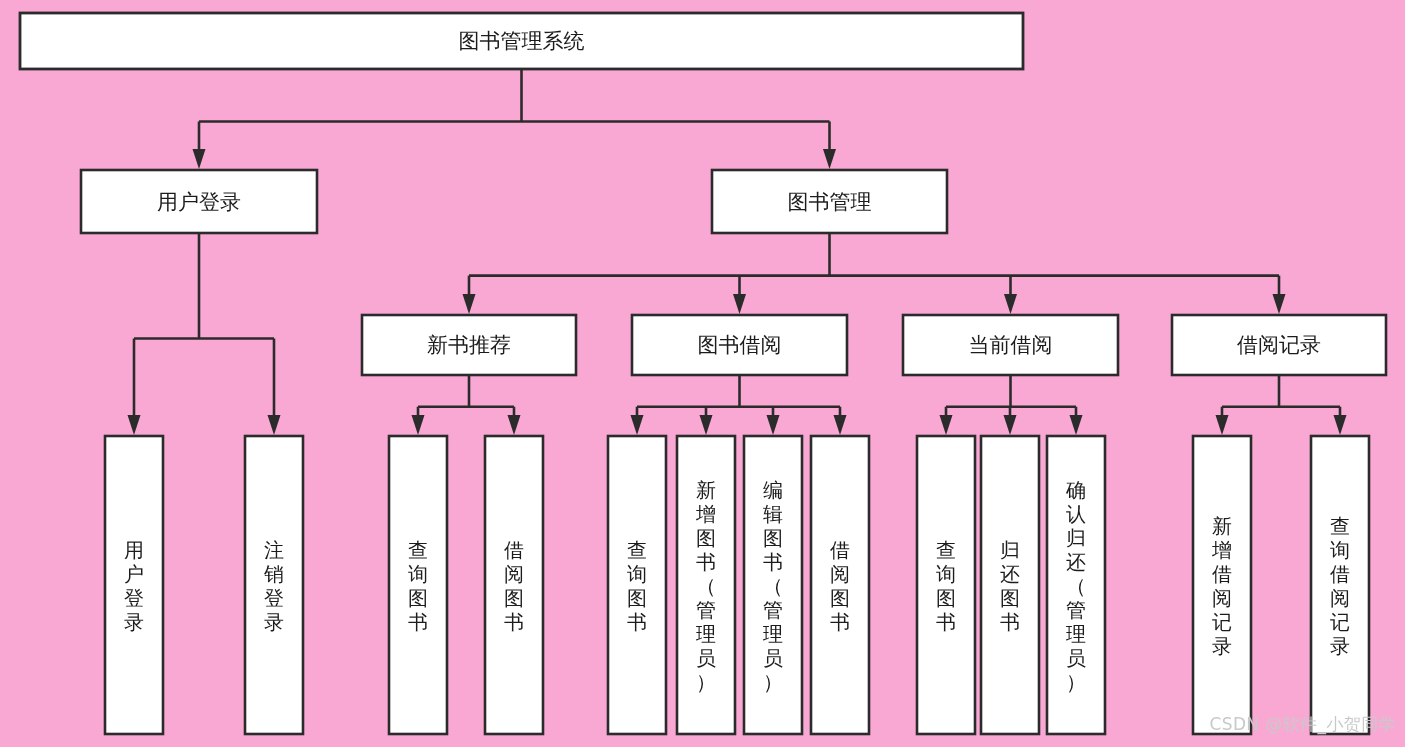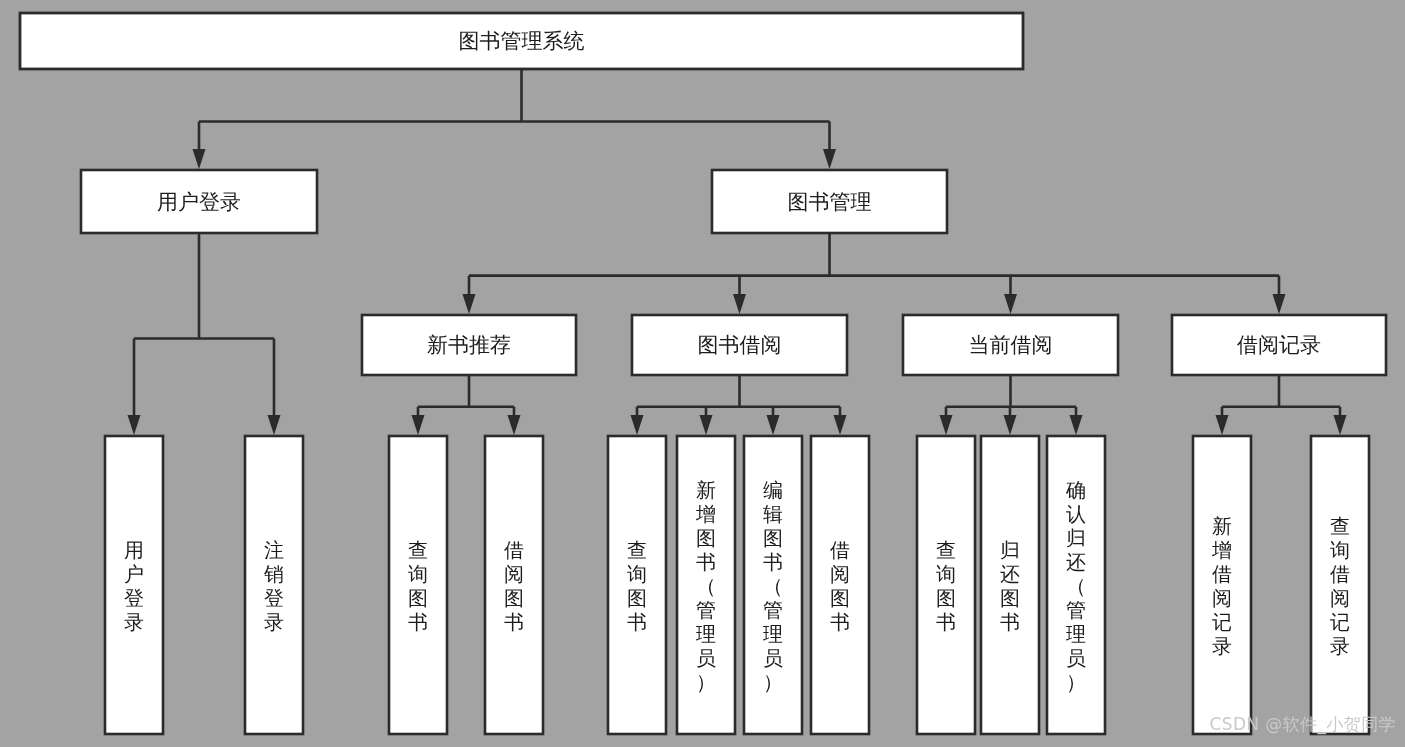--- a/index.html
+++ b/index.html
@@ -8,21 +8,21 @@
     padding: 0;
     background: #ffffff;
   }
   body {
     font-family: "DejaVu Sans", "Liberation Sans", sans-serif;
   }
   #diagram-root {
     position: relative;
     width: 1405px;
     height: 747px;
-    background: #a3a3a3;
+    background: #f9a8d4;
     overflow: hidden;
     text-align: right;
   }
   svg#structure-chart {
     position: absolute;
     left: 0;
     top: 0;
     width: 1405px;
     height: 747px;
     display: block;

